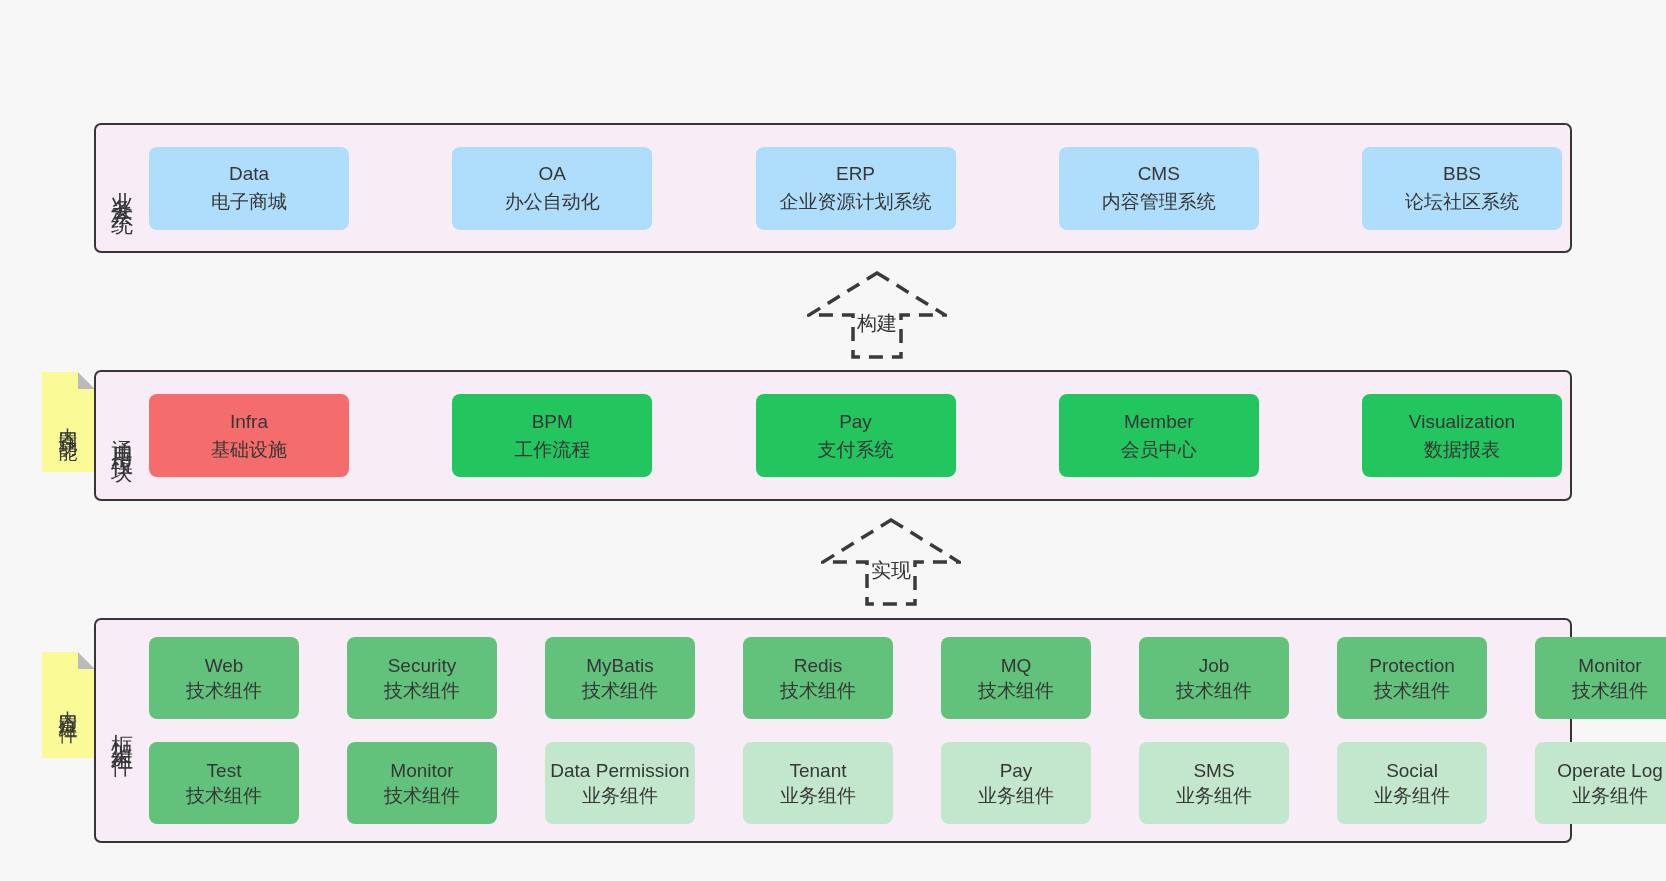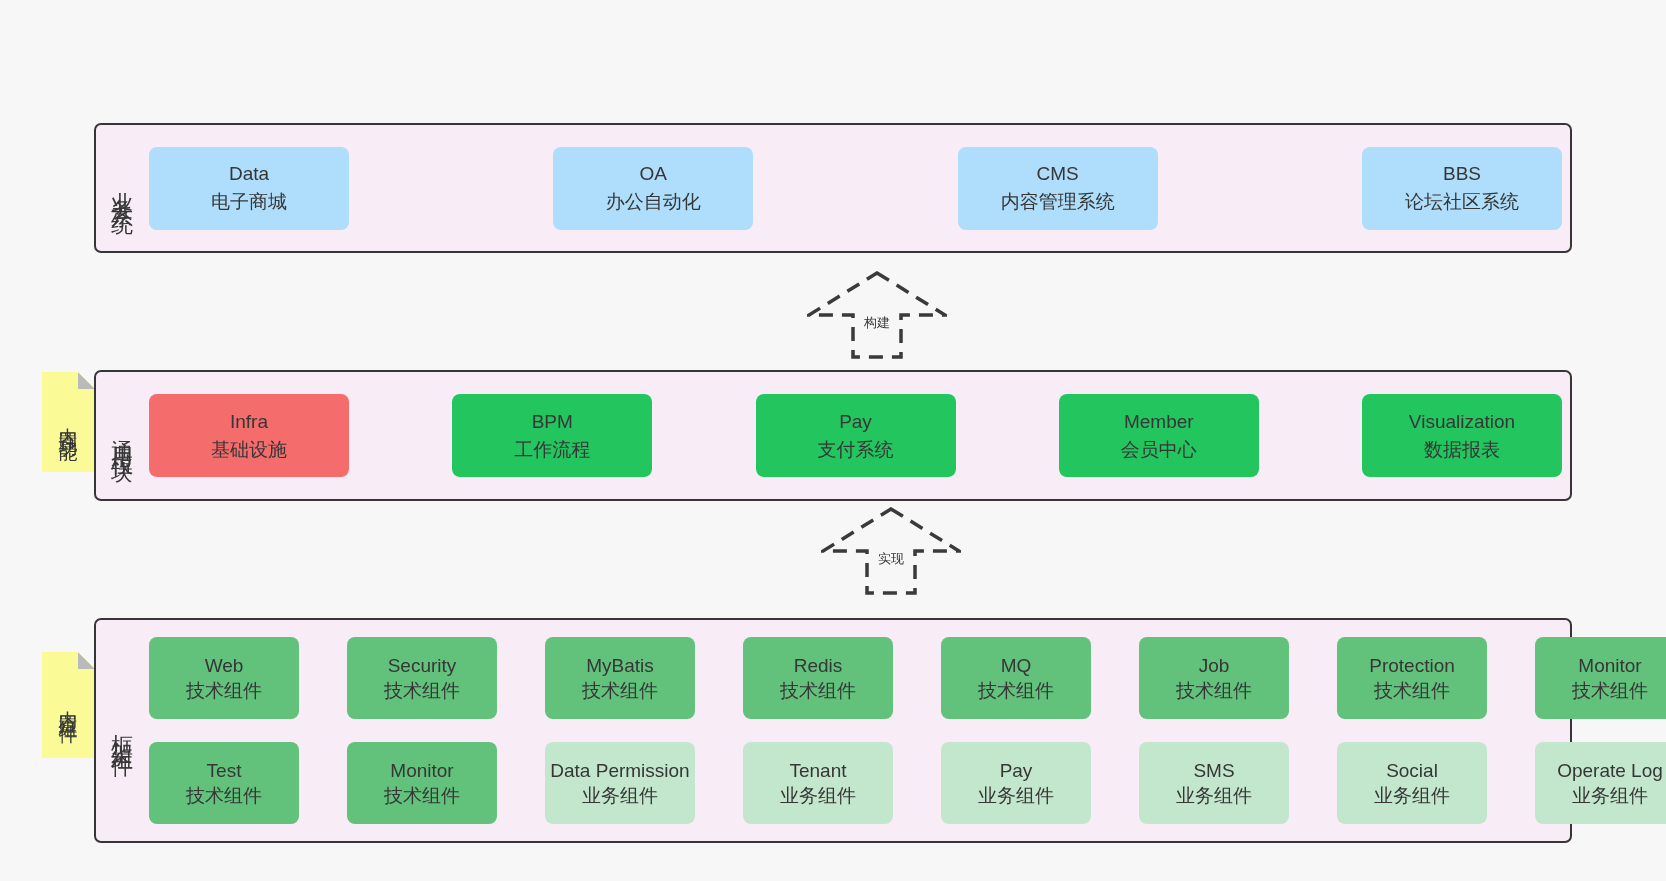--- a/index.html
+++ b/index.html
@@ -112,34 +112,34 @@
     line-height:1;
     white-space:nowrap;
   }
 
   
   .arrow {
     position:absolute;
     width:140px; height:88px;
   }
   #arrow-build     { left:807px; top:271px; }
-  #arrow-implement { left:821px; top:507px; }
+  #arrow-implement { left:821px; top:518px; }
   .arrow svg { display:block; width:140px; height:88px; }
   .arrow path {
     fill:none;
     stroke:#3a3a3a;
     stroke-width:3.5;
     stroke-dasharray:14 9;
   }
   .arrow-label {
     position:absolute;
     left:50%; top:52px;
     transform:translate(-50%,-50%);
     background:#f7f7f7;
-    font-size:13px;
+    font-size:20px;
     padding:3px 2px;
     white-space:nowrap;
   }
 </style>
 </head>
 <body>
 
 <div id="canvas">
 
   <div class="sticky" id="sticky-modules">
@@ -152,20 +152,24 @@
   <div class="band" id="band-business">
     <div class="band-label">业务系统</div>
     <div class="band-boxes">
       <div class="box blue">
         <div>Data</div>
         <div>电子商城</div>
       </div>
       <div class="box blue">
         <div>OA</div>
         <div>办公自动化</div>
+      </div>
+      <div class="box blue">
+        <div>ERP</div>
+        <div>企业资源计划系统</div>
       </div>
       <div class="box blue">
         <div>CMS</div>
         <div>内容管理系统</div>
       </div>
       <div class="box blue">
         <div>BBS</div>
         <div>论坛社区系统</div>
       </div>
     </div>

